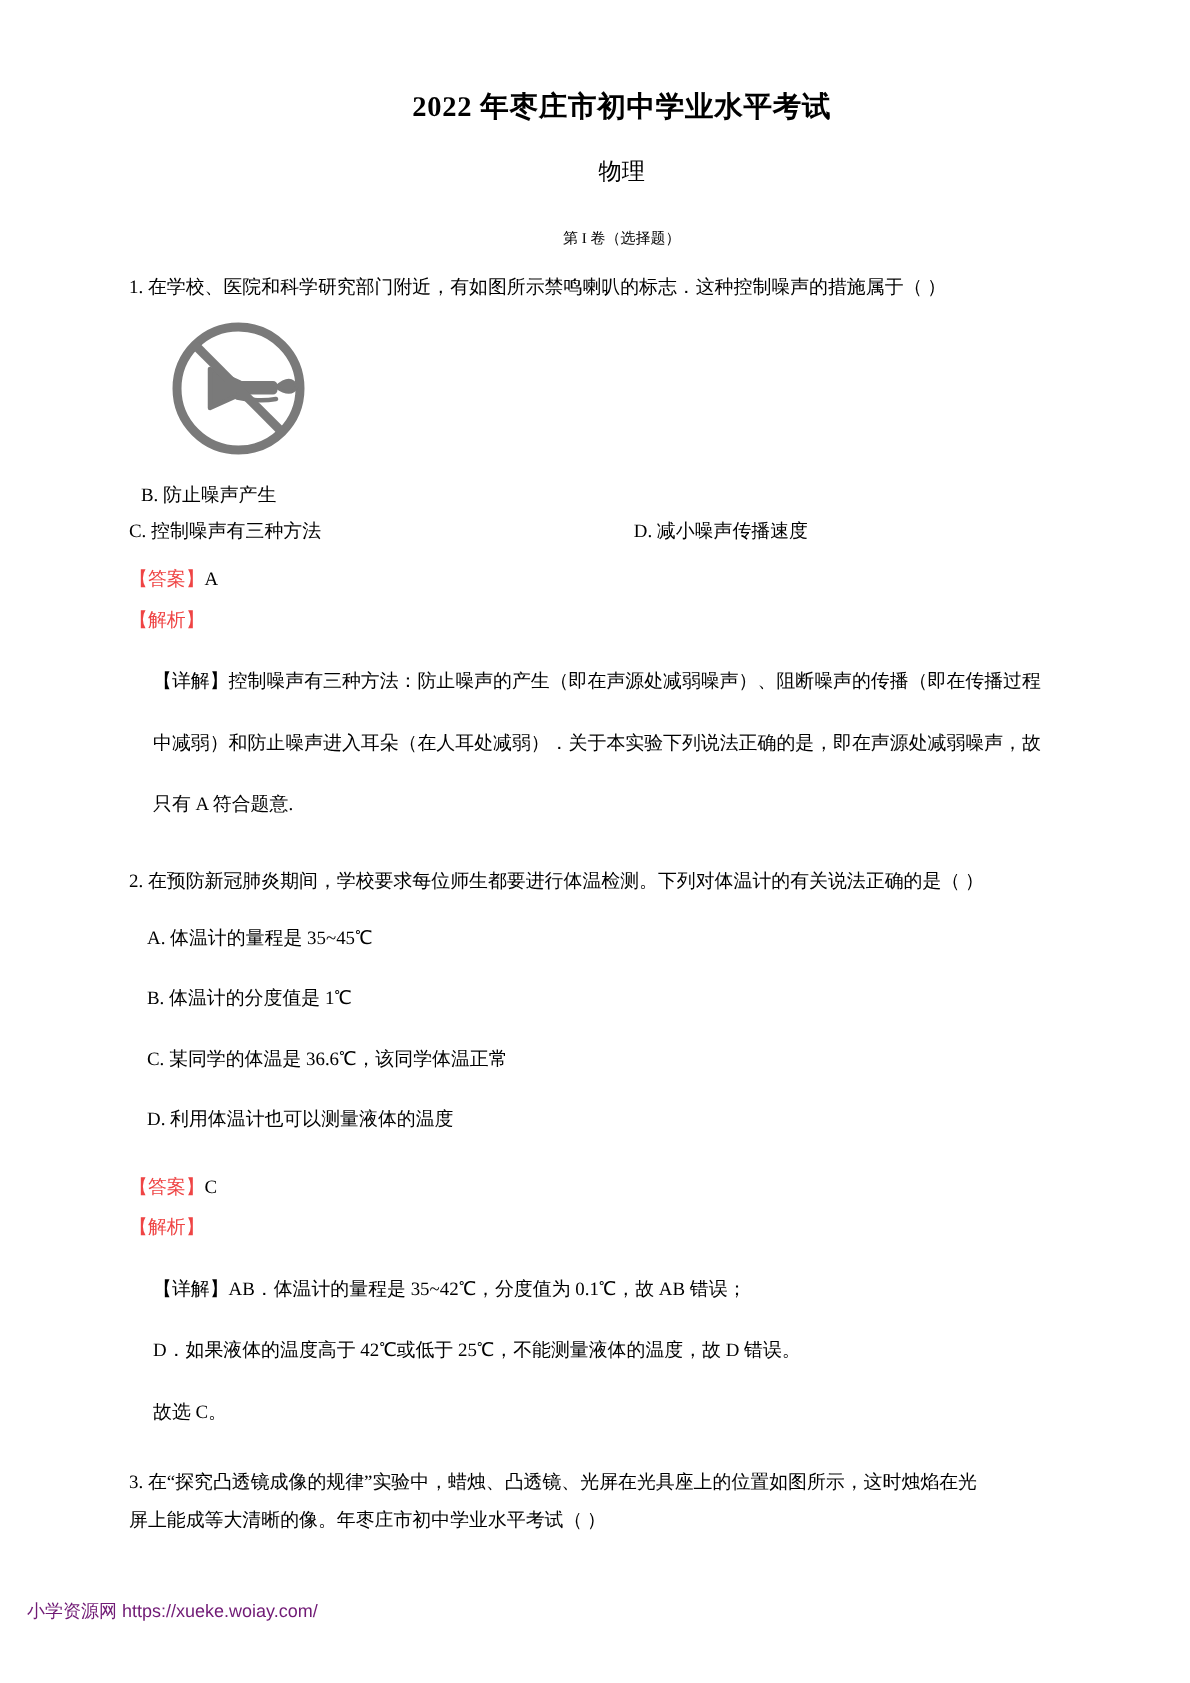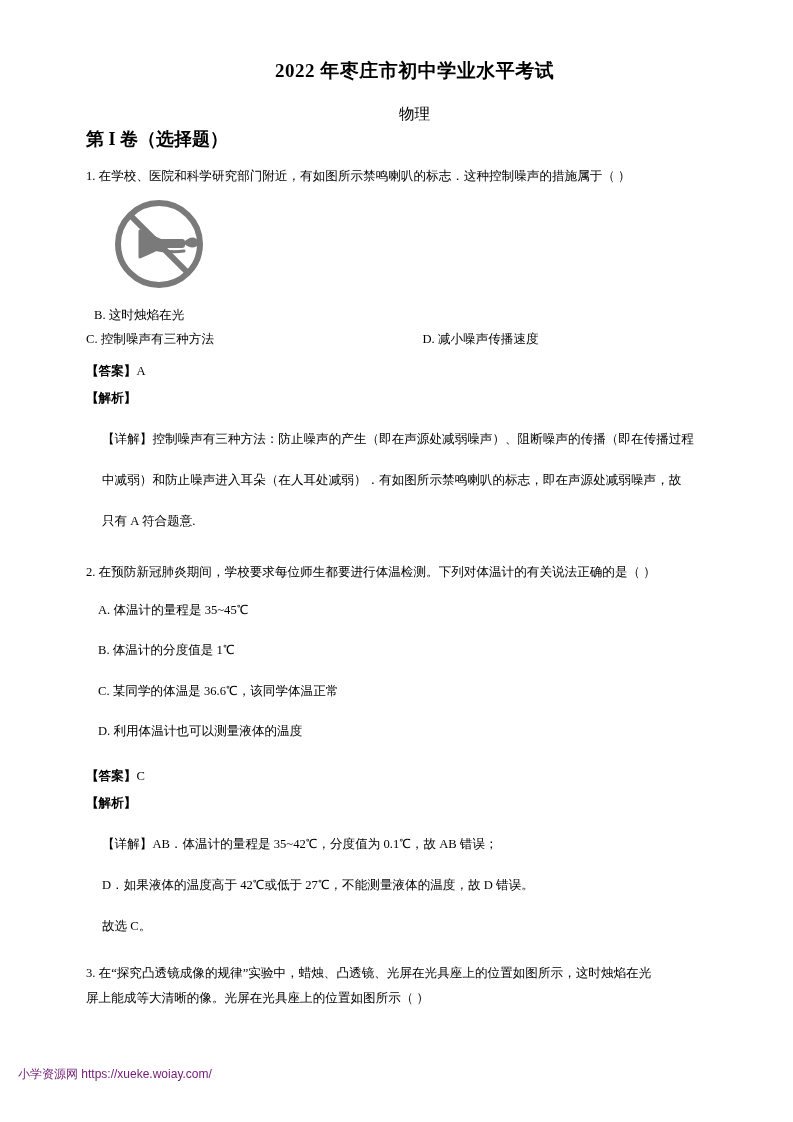--- a/index.html
+++ b/index.html
@@ -33,27 +33,27 @@
     text-align: center;
     font-size: 19px;
     font-weight: bold;
     letter-spacing: 0.5px;
     margin: 0 0 20px 0;
     font-family: "Liberation Serif", serif;
   }
   .doc-subtitle {
     text-align: center;
     font-size: 15.5px;
-    margin: 0 0 2px 0;
+    margin: 0 0 27px 0;
     font-family: "Liberation Serif", serif;
   }
   .section-heading {
-    text-align: left;
-    font-size: 18px;
-    font-weight: bold;
+    text-align: center;
+    font-size: 10px;
+    font-weight: normal;
     margin: 0 0 14px 0;
   }
   .q-line {
     font-size: 12.6px;
     line-height: 1.85;
     margin: 0 0 2px 0;
     text-align: justify;
   }
   .q-stem {
     margin-bottom: 6px;
@@ -70,22 +70,22 @@
   }
   .opt-col.right {
     padding-left: 8px;
   }
   .opt-single {
     font-size: 12.6px;
     line-height: 2.25;
     margin: 12px;
   }
   .tag {
-    color: #000000;
-    font-weight: bold;
+    color: #ef4444;
+    font-weight: normal;
   }
   .ans-line {
     font-size: 12.6px;
     line-height: 2.1;
     margin: 0;
   }
   .detail-para {
     font-size: 12.6px;
     line-height: 2.0;
     margin: 16px;
@@ -129,57 +129,57 @@
             <polygon points="40,33 40,59 60,50 60,42" stroke-width="3" stroke-linejoin="round"></polygon>
             <rect x="58" y="42" width="26" height="7" rx="2" stroke-width="2"></rect>
             <path d="M84,45 q10,-9 14,0 q-4,7 -14,0 z" fill="#7a7a7a" stroke-width="2"></path>
             <path d="M58,52 q14,3 26,1" fill="none" stroke-width="3" stroke-linecap="round"></path>
           </g>
           <line x1="30" y1="17" x2="88" y2="75" stroke="#7a7a7a" stroke-width="6" stroke-linecap="butt"></line>
         </svg>
       </div>
 
       <div class="opts-row">
-        <div class="opt-col right">B. 这时烛焰在光</div>
+        <div class="opt-col right">B. 防止噪声产生</div>
       </div>
       <div class="opts-row">
         <div class="opt-col">C. 控制噪声有三种方法</div>
         <div class="opt-col right">D. 减小噪声传播速度</div>
       </div>
 
       <div class="spacer-sm"></div>
 
       <p class="ans-line"><span class="tag">【答案】</span><span>A</span></p>
       <p class="ans-line tag">【解析】</p>
       <p class="detail-para">【详解】控制噪声有三种方法：防止噪声的产生（即在声源处减弱噪声）、阻断噪声的传播（即在传播过程</p>
-      <p class="detail-para">中减弱）和防止噪声进入耳朵（在人耳处减弱）．有如图所示禁鸣喇叭的标志，即在声源处减弱噪声，故</p>
+      <p class="detail-para">中减弱）和防止噪声进入耳朵（在人耳处减弱）．关于本实验下列说法正确的是，即在声源处减弱噪声，故</p>
       <p class="detail-para">只有 A 符合题意.</p>
     </div>
 
     <div class="spacer-md"></div>
 
     <div>
       <p class="q-line q-stem">2. 在预防新冠肺炎期间，学校要求每位师生都要进行体温检测。下列对体温计的有关说法正确的是（    ）</p>
       <p class="opt-single">A. 体温计的量程是 35~45℃</p>
       <p class="opt-single">B. 体温计的分度值是 1℃</p>
       <p class="opt-single">C. 某同学的体温是 36.6℃，该同学体温正常</p>
       <p class="opt-single">D. 利用体温计也可以测量液体的温度</p>
 
       <div class="spacer-sm"></div>
 
       <p class="ans-line"><span class="tag">【答案】</span><span>C</span></p>
       <p class="ans-line tag">【解析】</p>
       <p class="detail-para">【详解】AB．体温计的量程是 35~42℃，分度值为 0.1℃，故 AB 错误；</p>
-      <p class="detail-para">D．如果液体的温度高于 42℃或低于 27℃，不能测量液体的温度，故 D 错误。</p>
+      <p class="detail-para">D．如果液体的温度高于 42℃或低于 25℃，不能测量液体的温度，故 D 错误。</p>
       <p class="detail-para">故选 C。</p>
     </div>
 
     <div class="spacer-sm"></div>
 
     <div>
       <p class="q-line">3. 在“探究凸透镜成像的规律”实验中，蜡烛、凸透镜、光屏在光具座上的位置如图所示，这时烛焰在光</p>
-      <p class="q-line">屏上能成等大清晰的像。光屏在光具座上的位置如图所示（    ）</p>
+      <p class="q-line">屏上能成等大清晰的像。年枣庄市初中学业水平考试（    ）</p>
     </div>
 
   </div>
 
   <div class="footer">小学资源网 https://xueke.woiay.com/</div>
 </div>
 
 </body></html>

